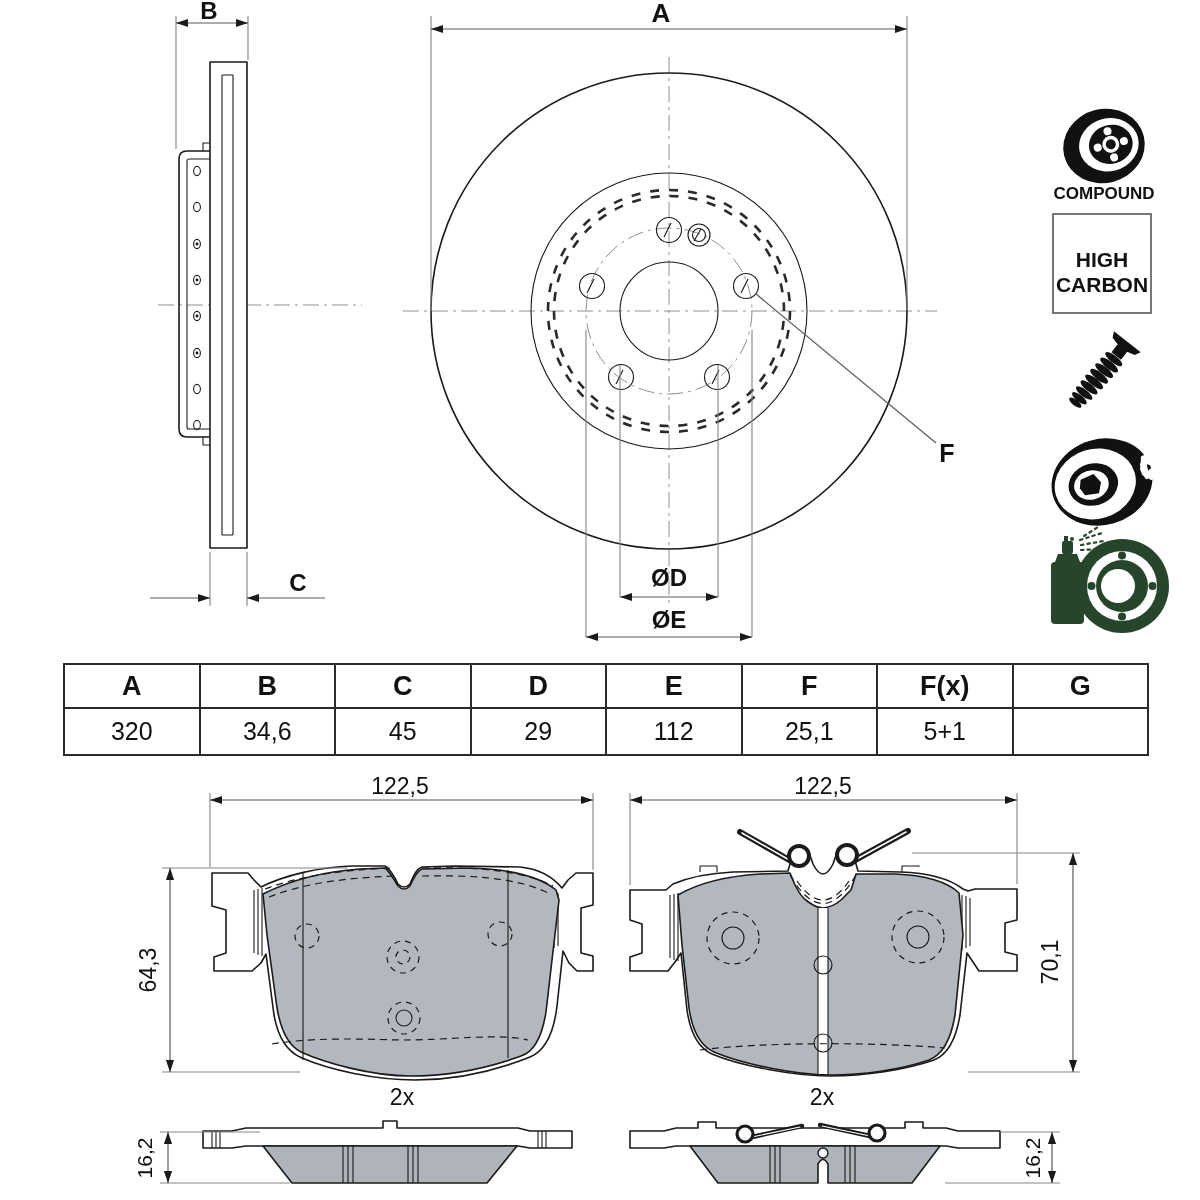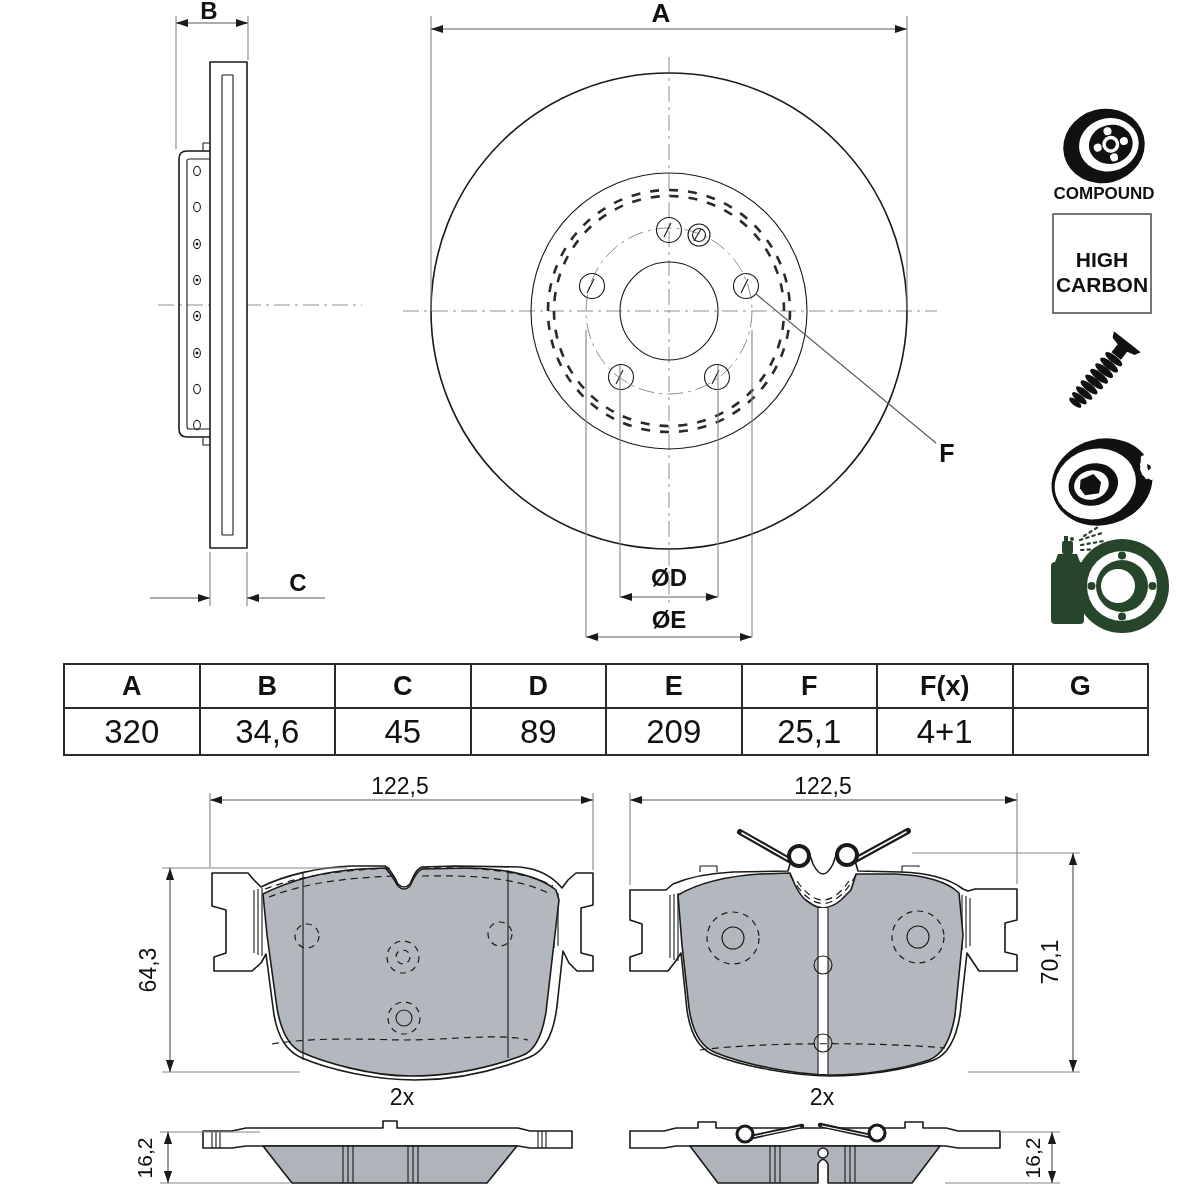--- a/index.html
+++ b/index.html
@@ -22,21 +22,21 @@
   .blk{fill:#111;}
   text{fill:#111;}
   .lbl{font-size:24px;}
   .lbl2{font-size:23px;}
   
   .spec-table{position:absolute;left:63px;top:663px;width:1086px;height:89px;
               border-collapse:collapse;table-layout:fixed;background:#fff;}
   .spec-table td{border:2px solid #2b2b2b;text-align:center;vertical-align:middle;
                  color:#111;padding:0;}
   .spec-table tr.hd td{font-weight:bold;font-size:27px;height:42px;}
-  .spec-table tr.vl td{font-size:33px;height:45px;text-align:center;}
+  .spec-table tr.vl td{font-size:25px;height:45px;text-align:center;}
 </style>
 </head>
 <body>
 
 <div class="stage">
 
 <svg width="1200" height="1200" viewBox="0 0 1200 1200">
   <defs>
     <marker id="arr" viewBox="0 0 10 8" refX="10" refY="4" markerWidth="10" markerHeight="8" orient="auto-start-reverse">
       <path d="M0,0.6 L10,4 L0,7.4 Z" fill="#1a1a1a"></path>
@@ -346,22 +346,22 @@
     <td>D</td>
     <td>E</td>
     <td>F</td>
     <td>F(x)</td>
     <td>G</td>
   </tr>
   <tr class="vl">
     <td>320</td>
     <td>34,6</td>
     <td>45</td>
-    <td>89</td>
-    <td>209</td>
+    <td>29</td>
+    <td>112</td>
     <td>25,1</td>
-    <td>4+1</td>
+    <td>5+1</td>
     <td></td>
   </tr>
 </tbody>
     </table>
 
 </div>
 
 </body></html>

